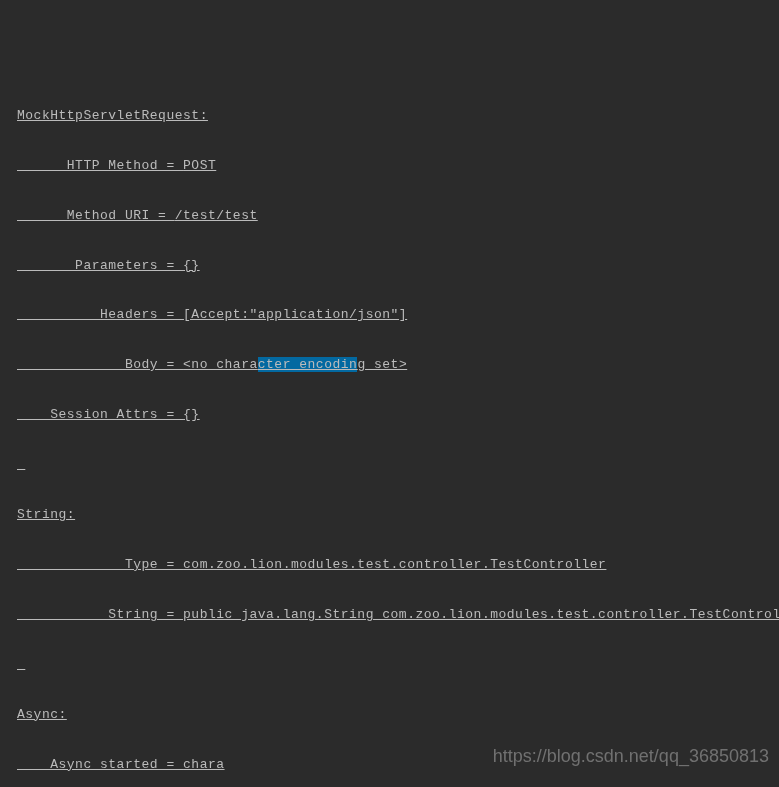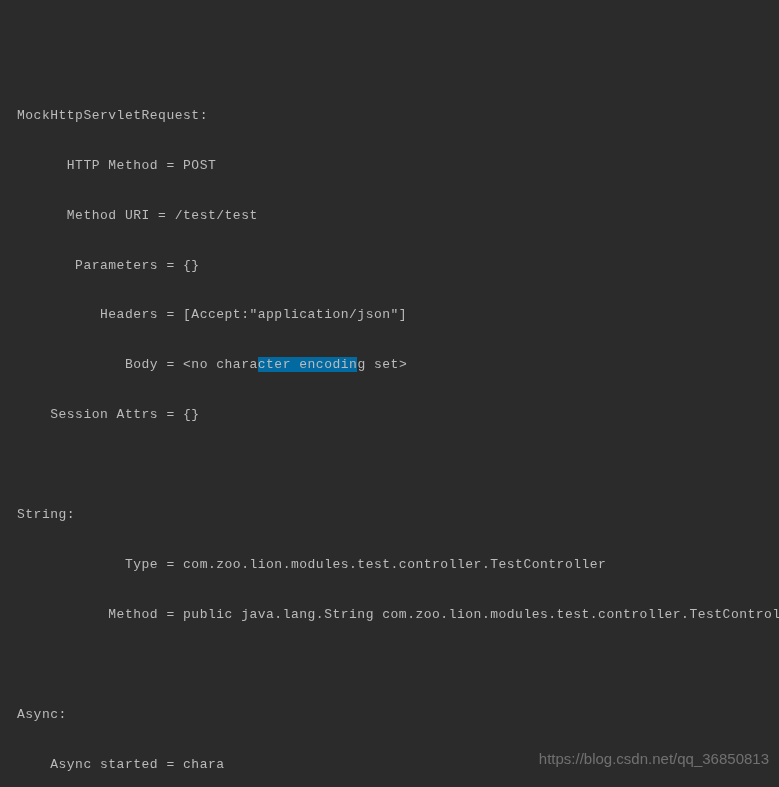--- a/index.html
+++ b/index.html
@@ -16,51 +16,52 @@
       padding: 4px 0 0 0;
       width: 779px;
       height: 787px;
       overflow: hidden;
       white-space: pre;
       position: relative;
     }
     .line {
       padding-left: 17px;
       letter-spacing: 0.5px;
+      text-decoration: underline;
     }
     .highlight {
       background-color: #0369a1;
     }
     .watermark {
       position: absolute;
       bottom: 13px;
       right: 10px;
       color: #888888;
-      font-size: 15px;
+      font-size: 18px;
       font-family: Arial, sans-serif;
       letter-spacing: 0;
       opacity: 0.75;
     }
   </style>
 </head>
 <body>
 
 
 
 <div class="line"><span>MockHttpServletRequest:</span></div>
 <div class="line"><span>      HTTP Method = </span><span>POST</span></div>
 <div class="line"><span>      Method URI = </span><span>/test/test</span></div>
 <div class="line"><span>       Parameters = </span><span>{}</span></div>
 <div class="line"><span>          Headers = </span><span>[Accept:"application/json"]</span></div>
 <div class="line"><span>             Body = </span><span>&lt;no chara</span><span class="highlight">cter encodin</span><span>g set&gt;</span></div>
 <div class="line"><span>    Session Attrs = </span><span>{}</span></div>
 <div class="line">&nbsp;</div>
 <div class="line"><span>String:</span></div>
 <div class="line"><span>             Type = </span><span>com.zoo.lion.modules.test.controller.TestController</span></div>
-<div class="line"><span>           Method = </span><span>public java.lang.String com.zoo.lion.modules.test.controller.TestController.</span></div>
+<div class="line"><span>           String = </span><span>public java.lang.String com.zoo.lion.modules.test.controller.TestController.</span></div>
 <div class="line">&nbsp;</div>
 <div class="line"><span>Async:</span></div>
 <div class="line"><span>    Async started = </span><span>chara</span></div>
 
 
 
 
 
 
 

